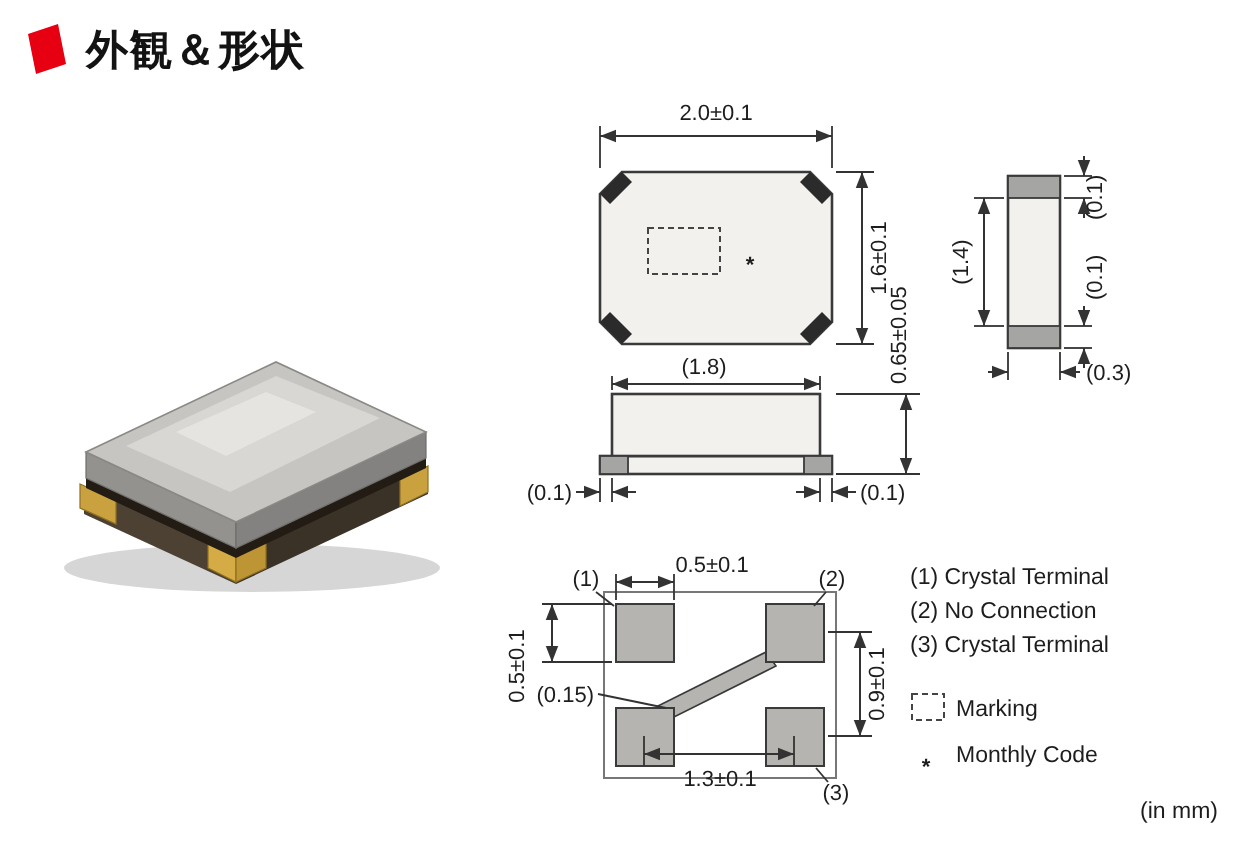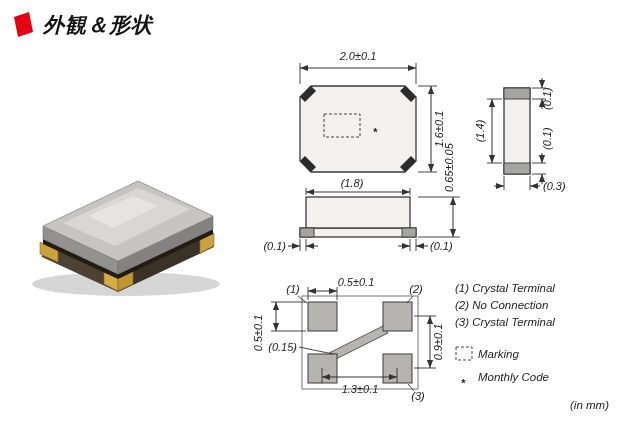--- a/index.html
+++ b/index.html
@@ -1,17 +1,17 @@
 <!DOCTYPE html>
 <html><head>
 <meta charset="utf-8">
 <style>
   html,body{margin:0;padding:0;background:#ffffff;}
   .stage{position:relative;width:620px;height:429px;background:#ffffff;overflow:hidden;
-         font-family:"Liberation Sans",sans-serif;font-style:italic;}
+         font-family:"Liberation Sans",sans-serif;}
   .hdr{position:absolute;left:10px;top:10px;display:flex;align-items:center;gap:9px;}
   .hdr h1{margin:0;font-size:21px;font-weight:bold;color:#131313;letter-spacing:1px;
           font-family:"Liberation Sans",sans-serif;}
   .photo{position:absolute;left:18px;top:156px;}
   .drawing{position:absolute;left:238px;top:48px;}
   .drawing text{font-family:"Liberation Sans",sans-serif;font-size:11px;fill:#1d1d1d;}
   .drawing text.legend{font-size:11.5px;}
   .dimline{stroke:#333;stroke-width:1;fill:none;}
   .extline{stroke:#333;stroke-width:0.9;fill:none;}
   .body-fill{fill:#f2f1ee;stroke:#3a3a3a;stroke-width:1.3;}

